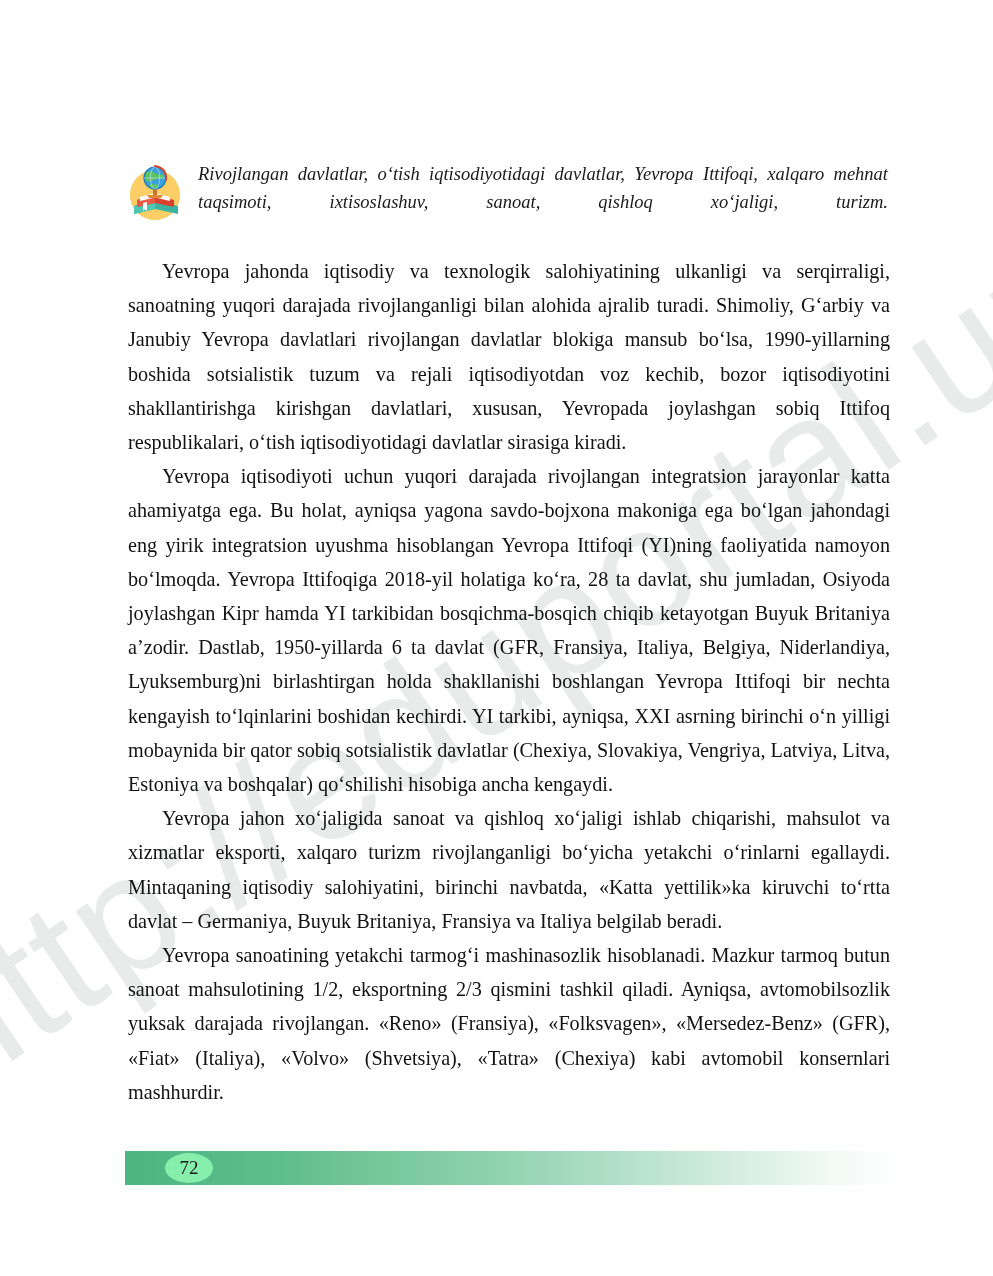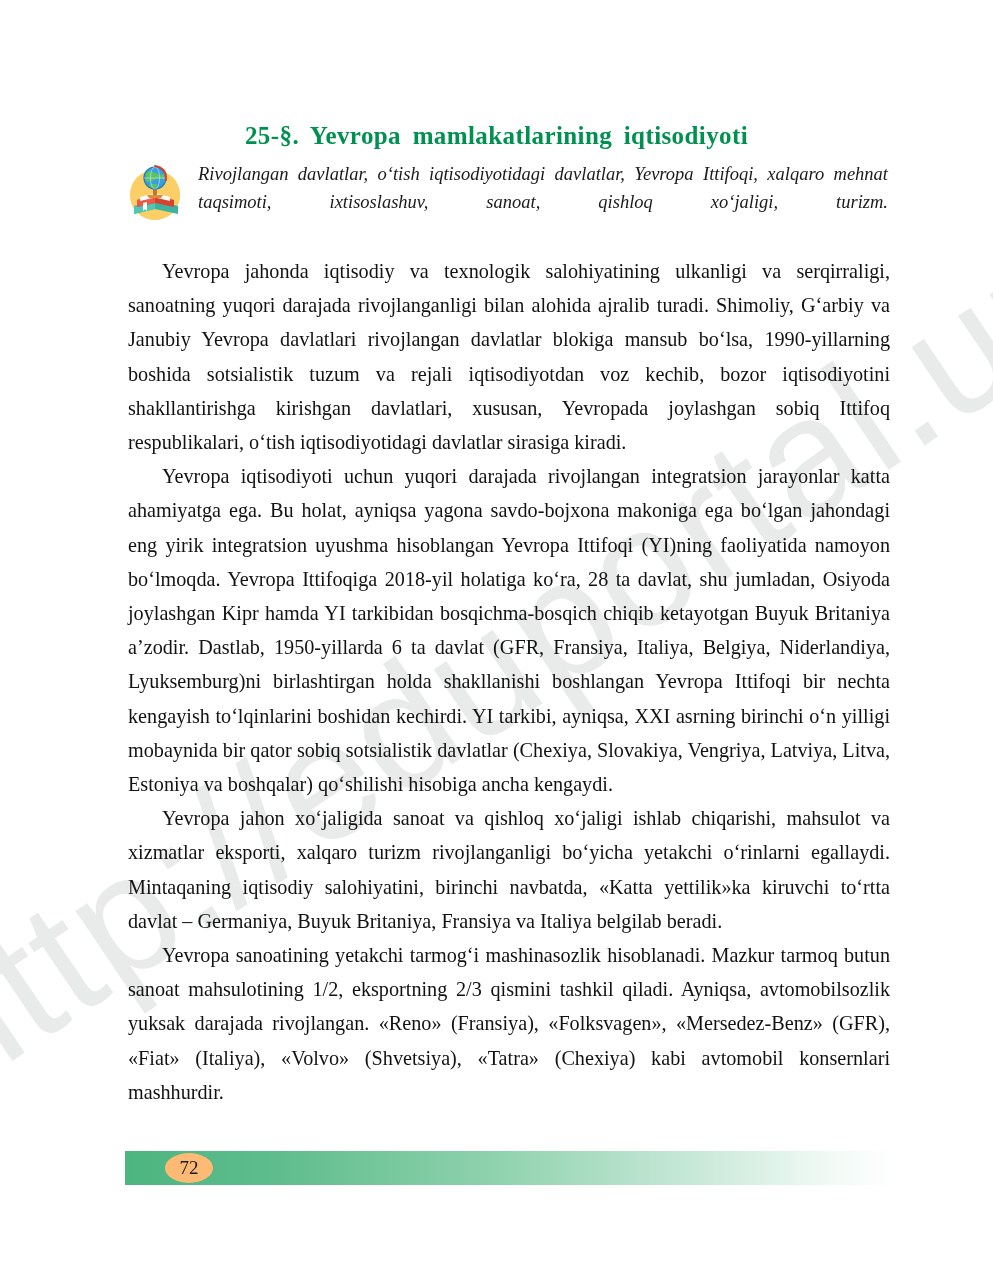--- a/index.html
+++ b/index.html
@@ -123,39 +123,38 @@
     inset: 0;
     background: linear-gradient(to right, #4cb580 0%, #5fbd8d 20%, #8fd2ad 48%, #c8e9d8 74%, #f2faf6 92%, #ffffff 100%);
   }
   #page-number-badge {
     position: absolute;
     left: 40px;
     top: 2px;
     width: 48px;
     height: 30px;
     border-radius: 50%;
-    background: #fdba74;
+    background: #86efac;
     display: flex;
     align-items: center;
     justify-content: center;
     color: #1a1a1a;
     font-size: 19px;
     font-family: "Liberation Serif", "DejaVu Serif", serif;
   }
 </style>
 </head>
 <body>
 
 <div id="watermark-layer">
   <div id="watermark-text">http://eduportal.uz</div>
 </div>
 
 <div id="page">
 
-  <h1 id="page-title">25-§. Yevropa  mamlakatlarining  iqtisodiyoti</h1>
 
   <div id="keywords-block">
     <div id="keywords-icon">
       <svg viewBox="0 0 56 62" width="56" height="62" xmlns="http://www.w3.org/2000/svg">
 
         <ellipse cx="27" cy="33" rx="25" ry="25" fill="#fbc34a"></ellipse>
         <ellipse cx="27" cy="33" rx="25" ry="25" fill="#fcd77e" opacity="0.55"></ellipse>
 
         <path d="M6 44 L27 38 L50 44 L50 52 L27 47 L6 52 Z" fill="#3bb3a0"></path>
         <path d="M6 44 L27 38 L27 47 L6 52 Z" fill="#4fc7b4"></path>

